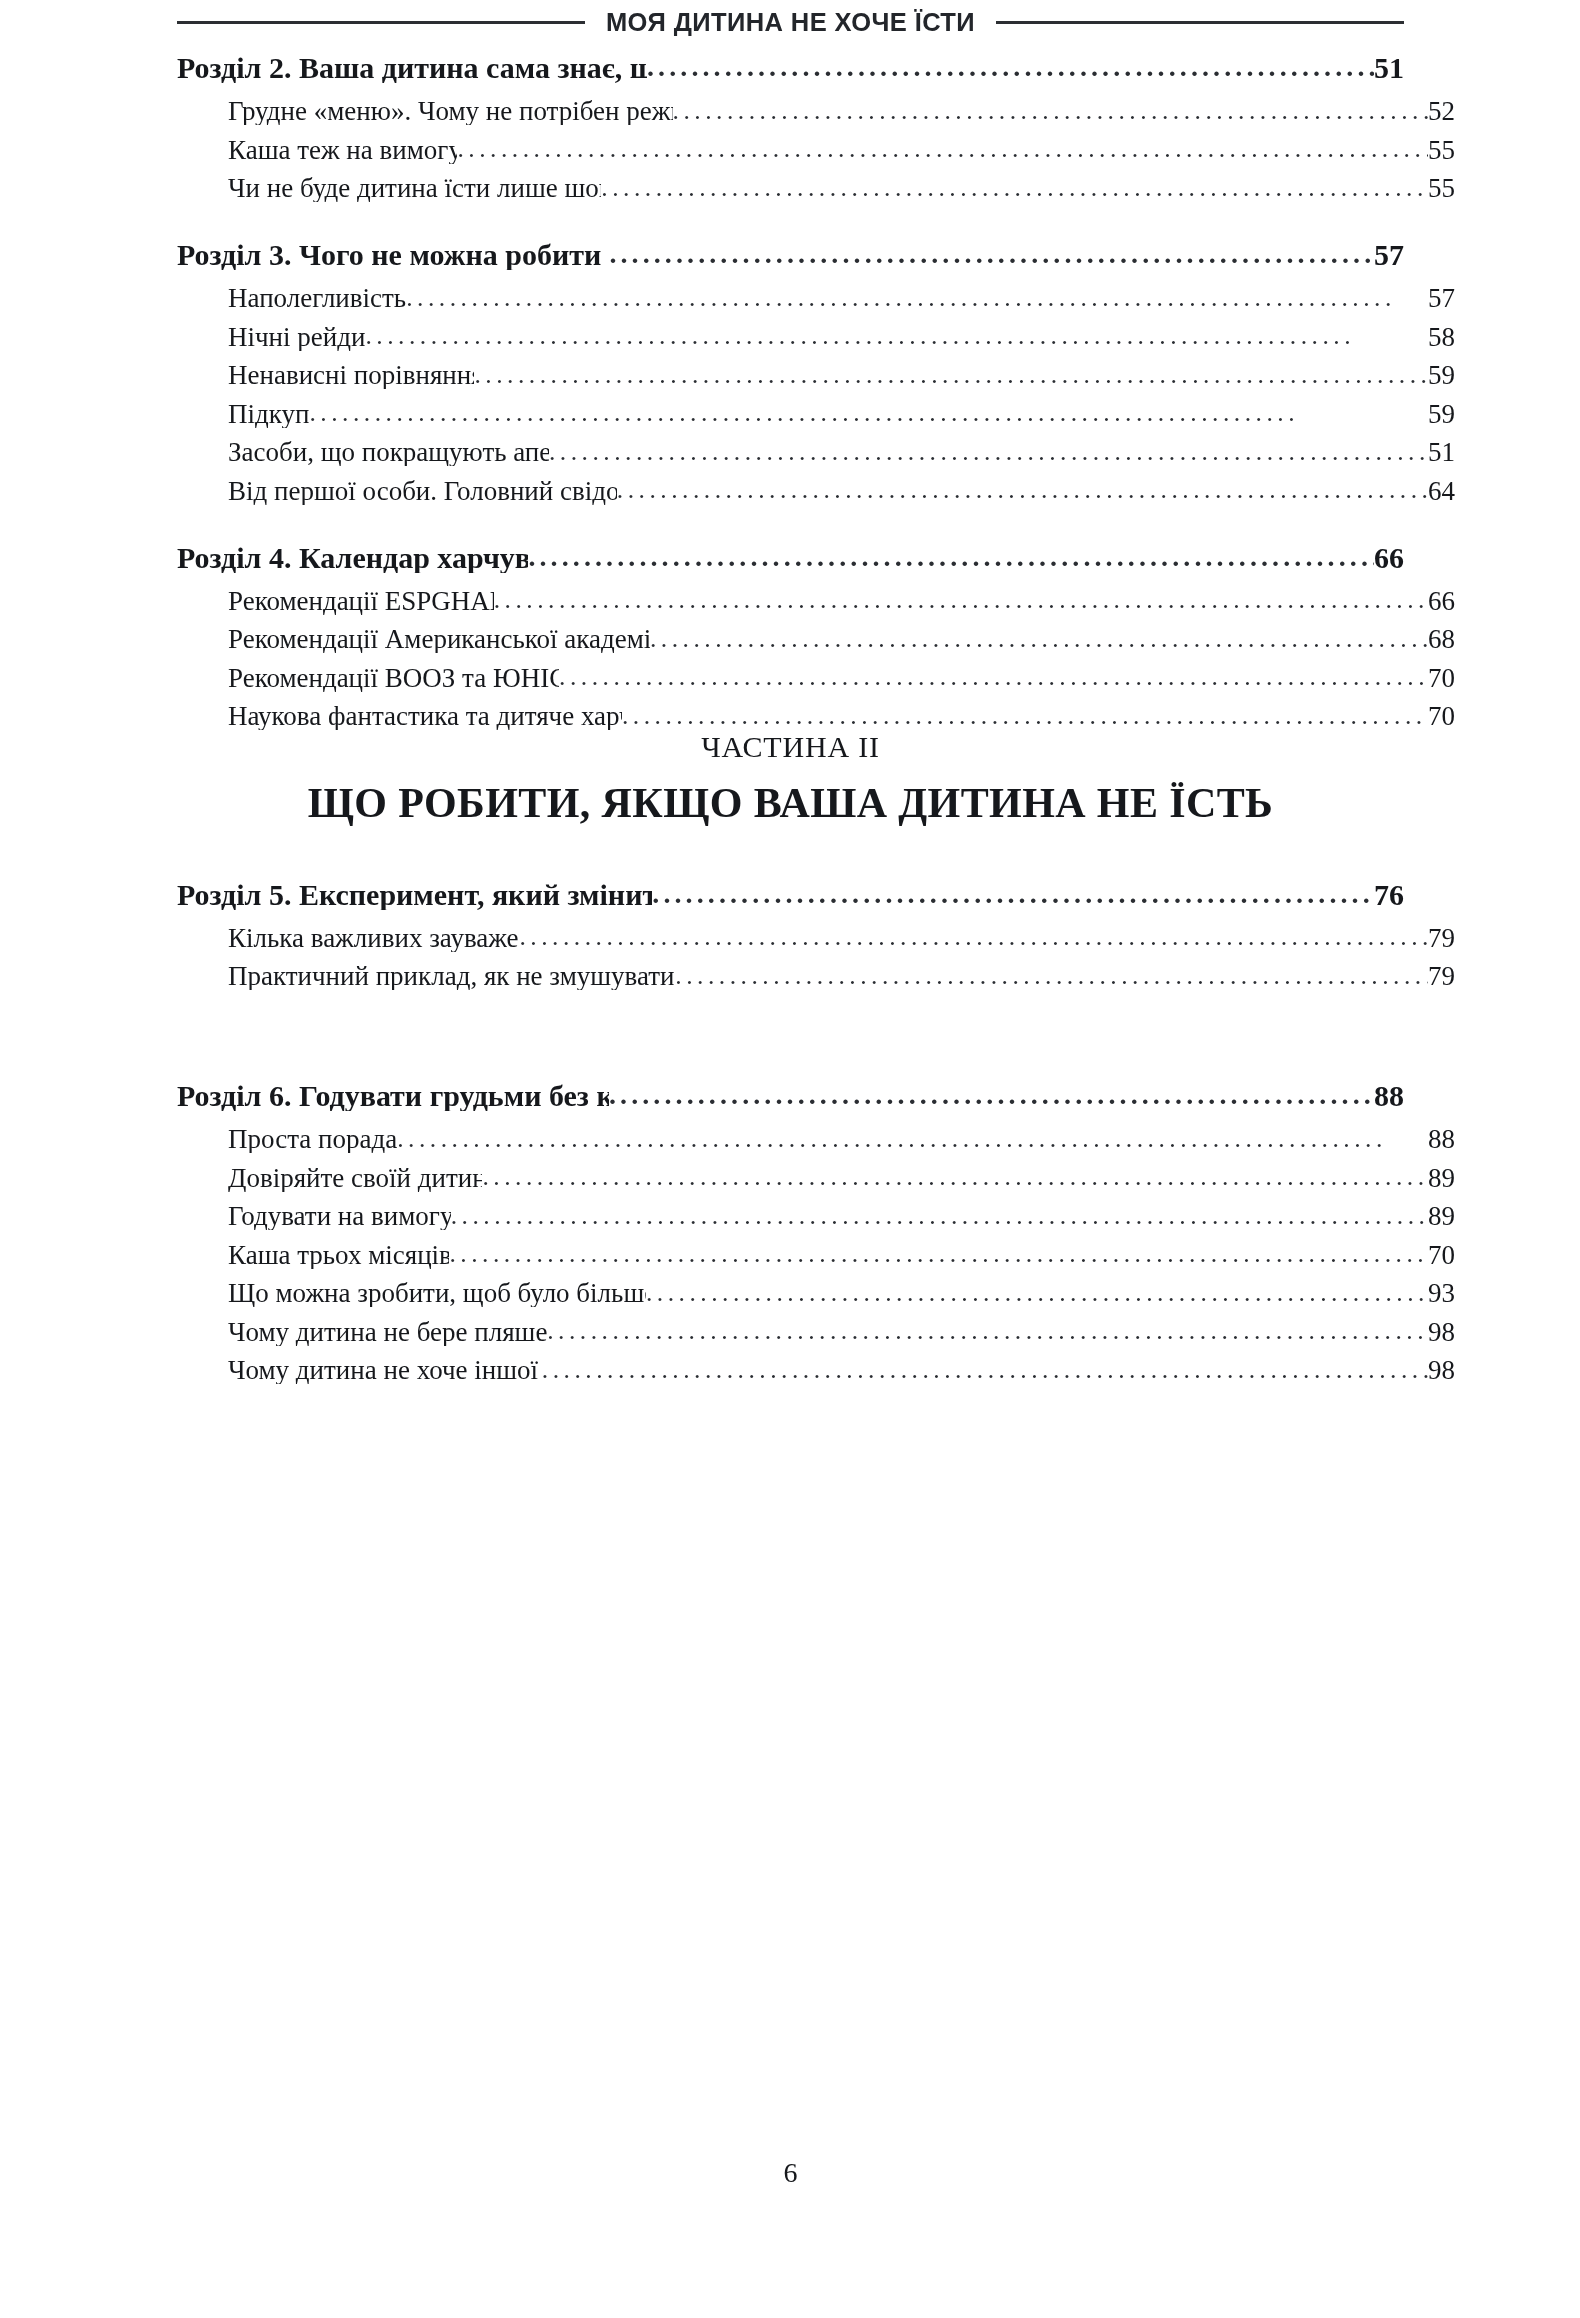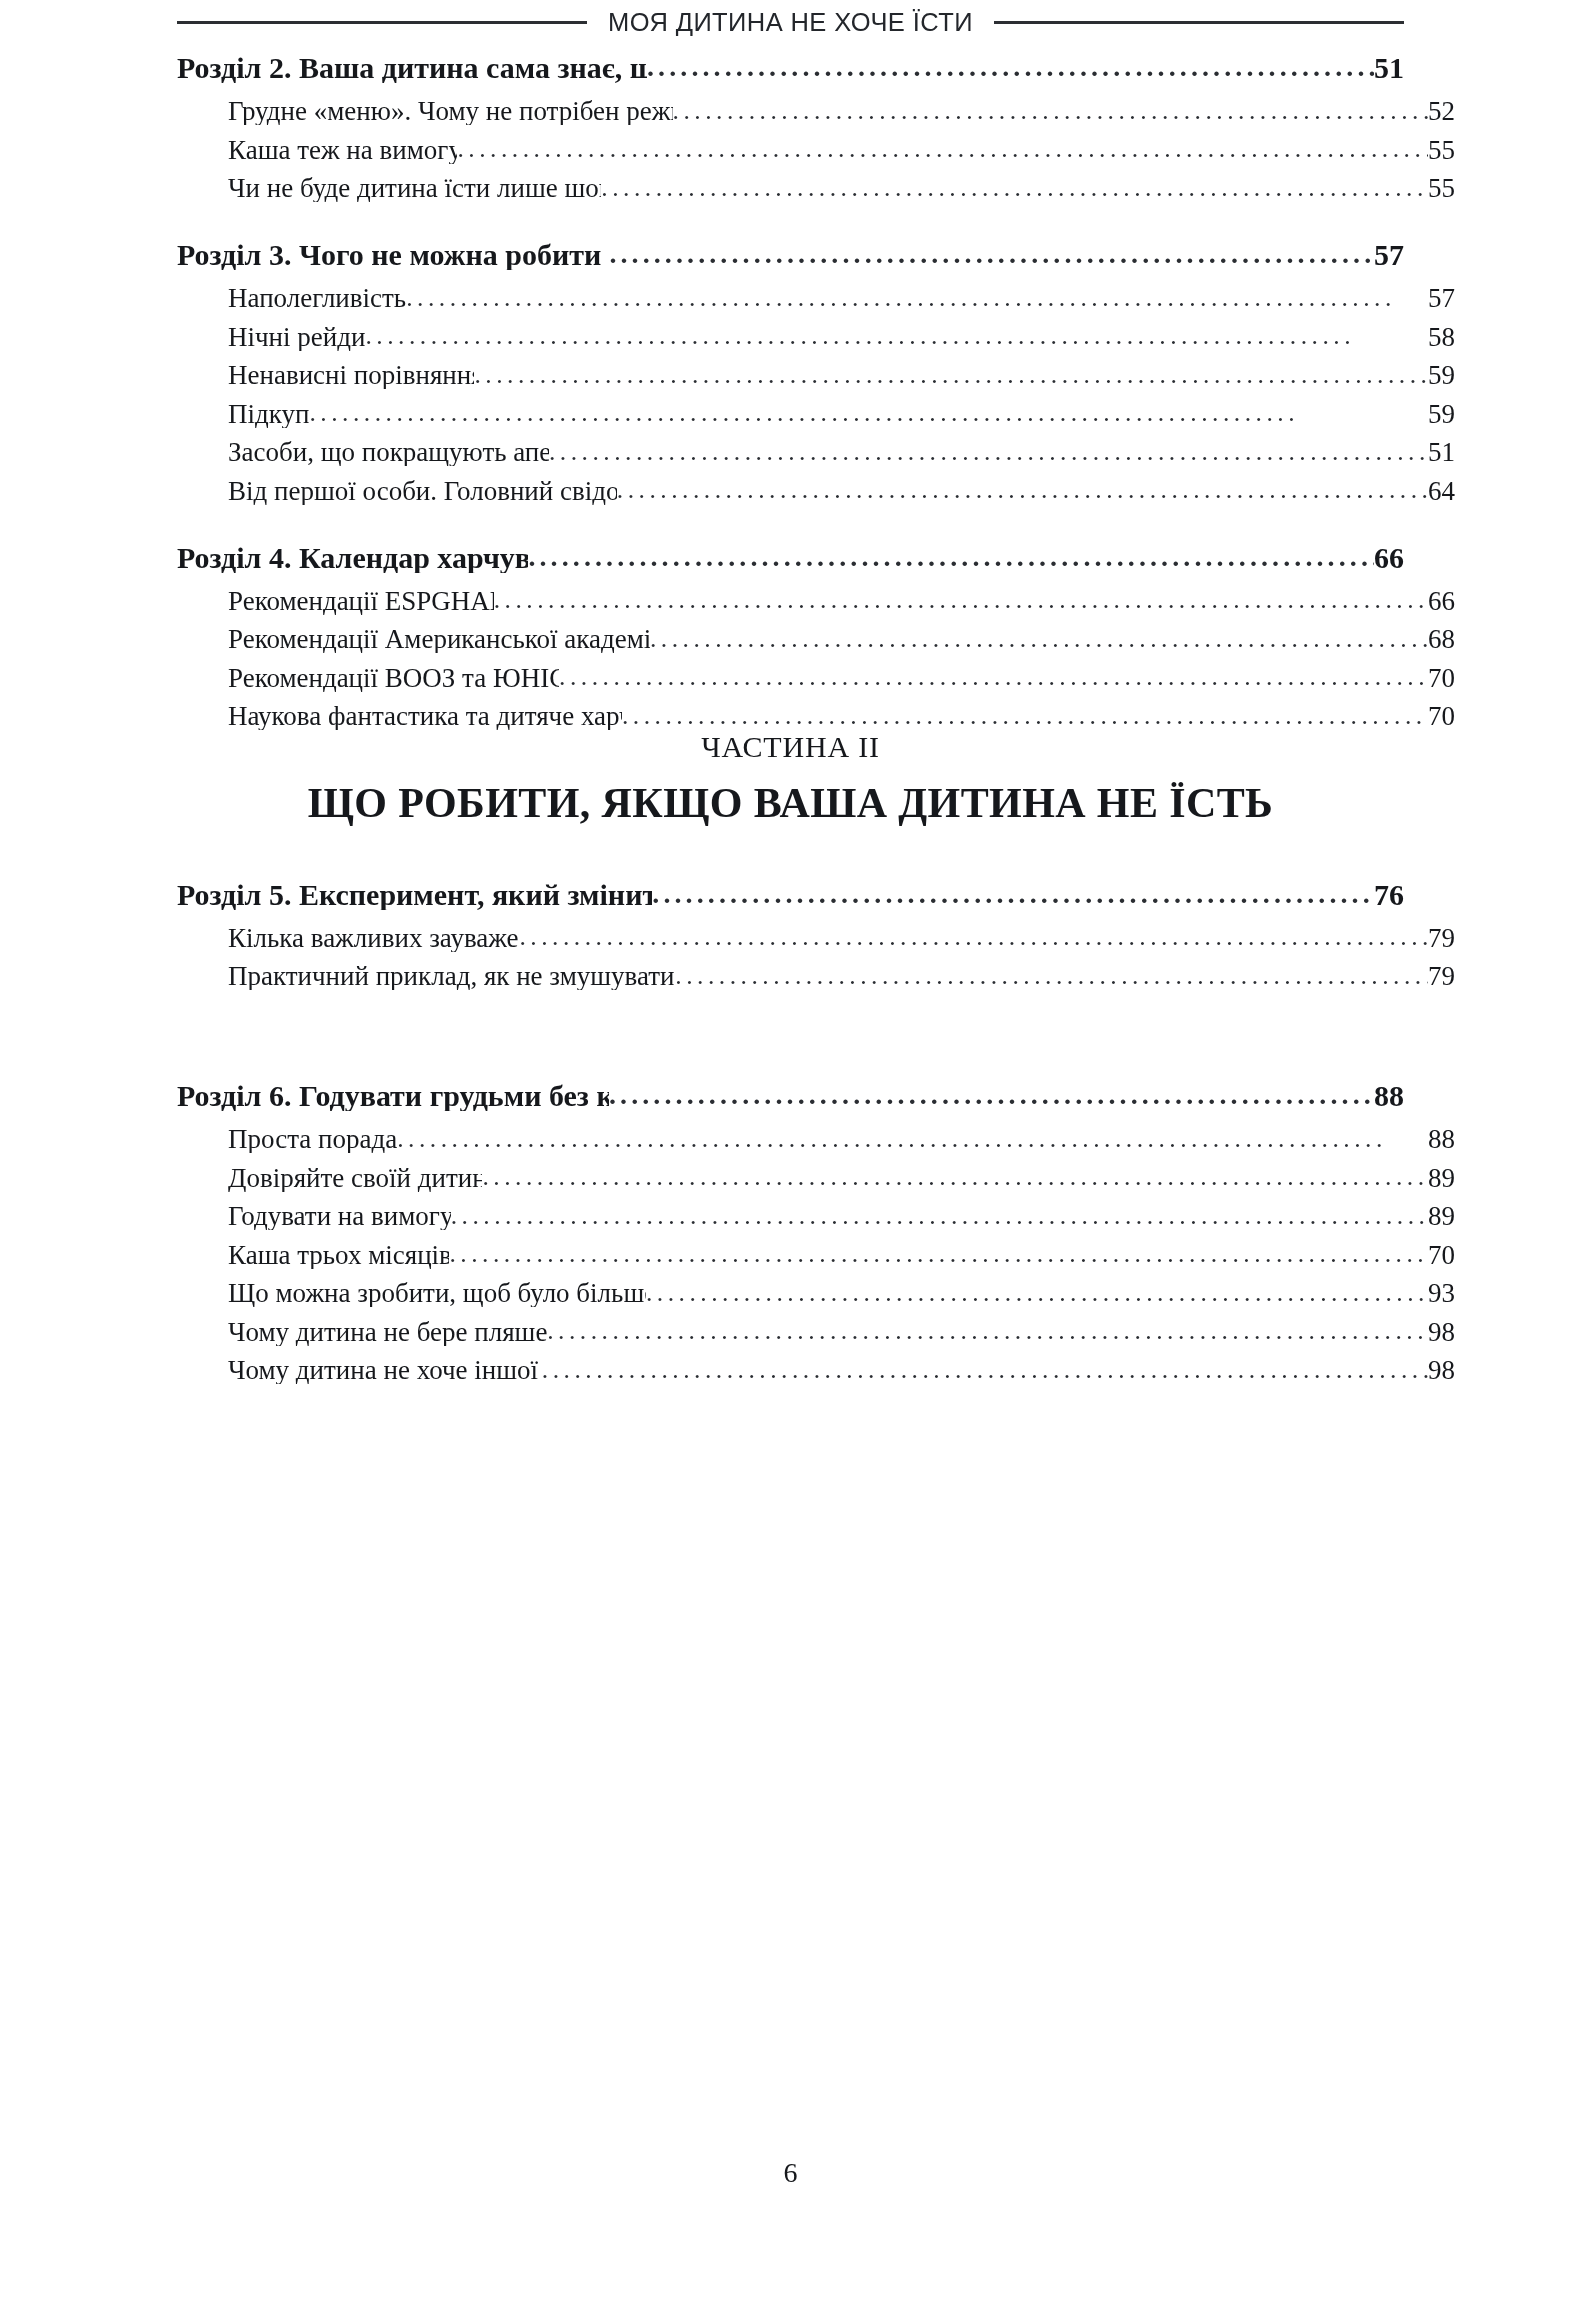--- a/index.html
+++ b/index.html
@@ -40,21 +40,21 @@
   .running-head .rule {
     flex: 1 1 auto;
     height: 3.3px;
     background: #2c2f33;
     min-width: 33px;
   }
   .running-head .rh-title {
     flex: 0 0 auto;
     font-family: "Liberation Sans", "DejaVu Sans", sans-serif;
     font-size: 25.5px;
-    font-weight: 400;
+    font-weight: 700;
     letter-spacing: 0.4px;
     white-space: nowrap;
     color: #23262b;
   }
 
   
   .toc {
     position: absolute;
     top: 53px;
     left: 177px;

